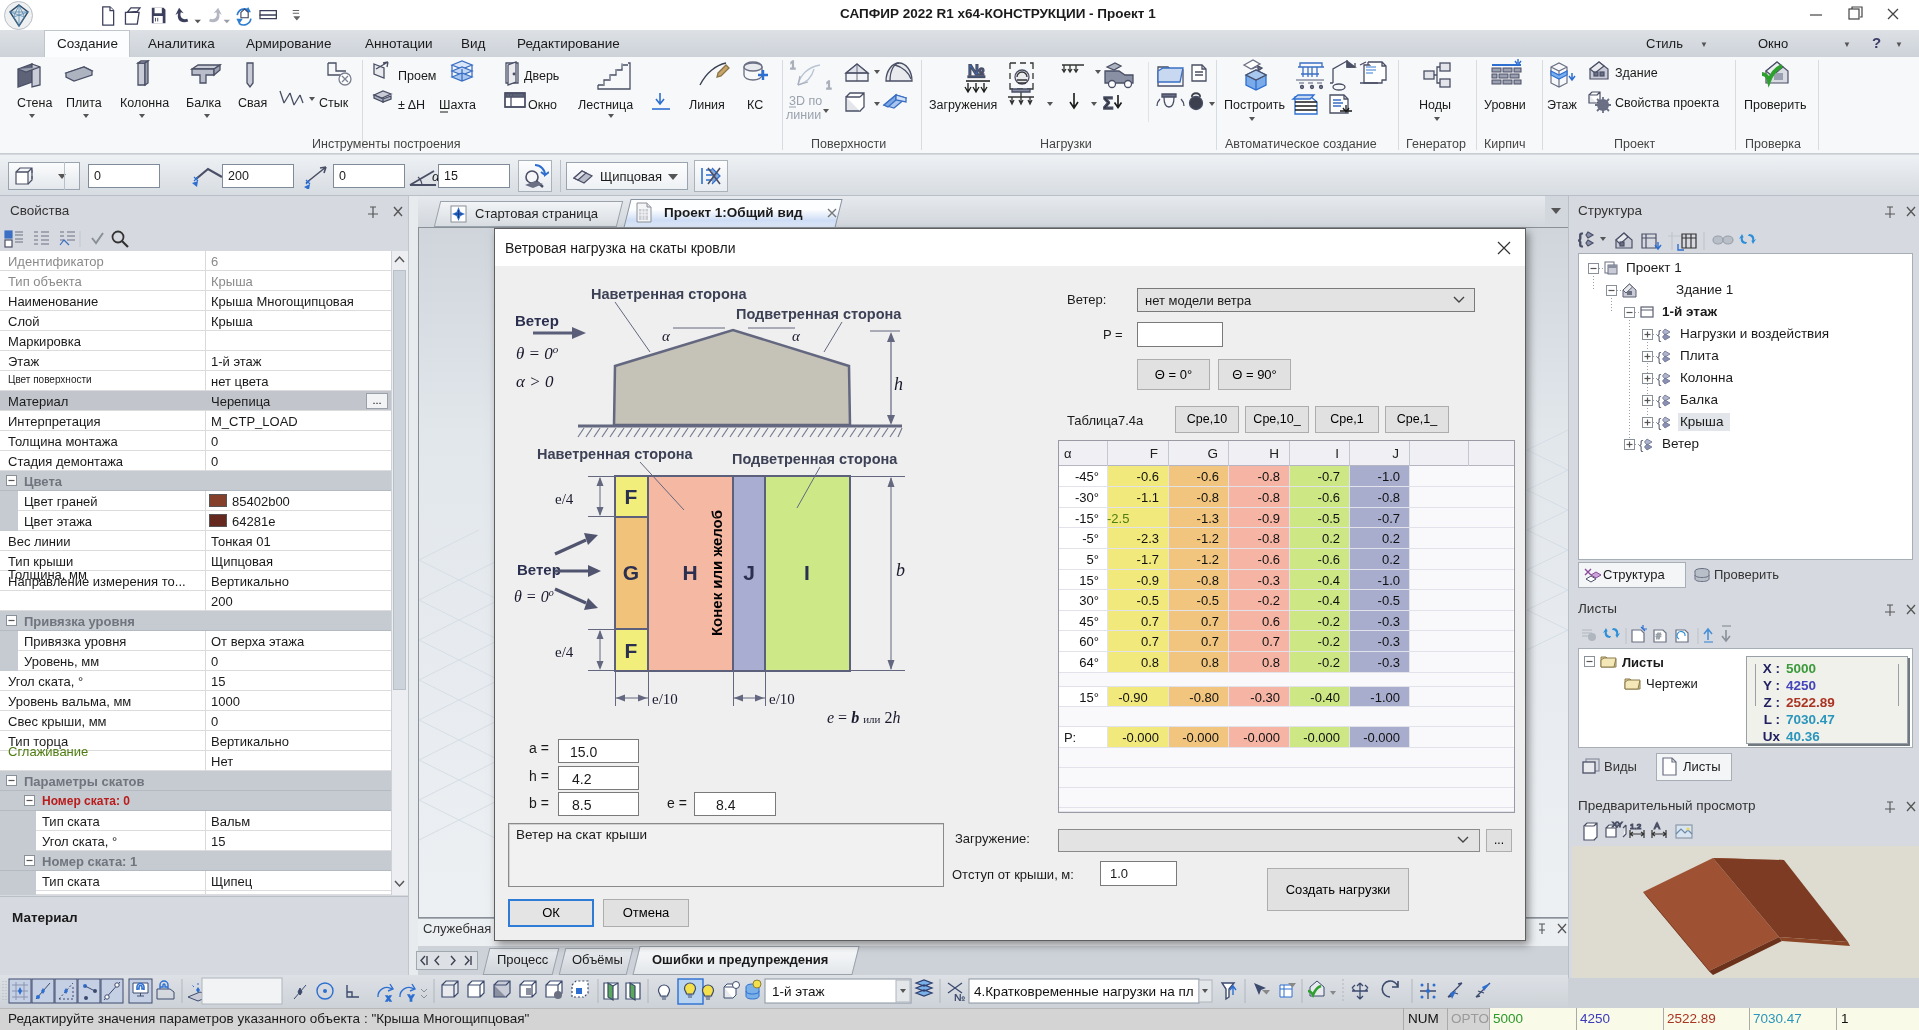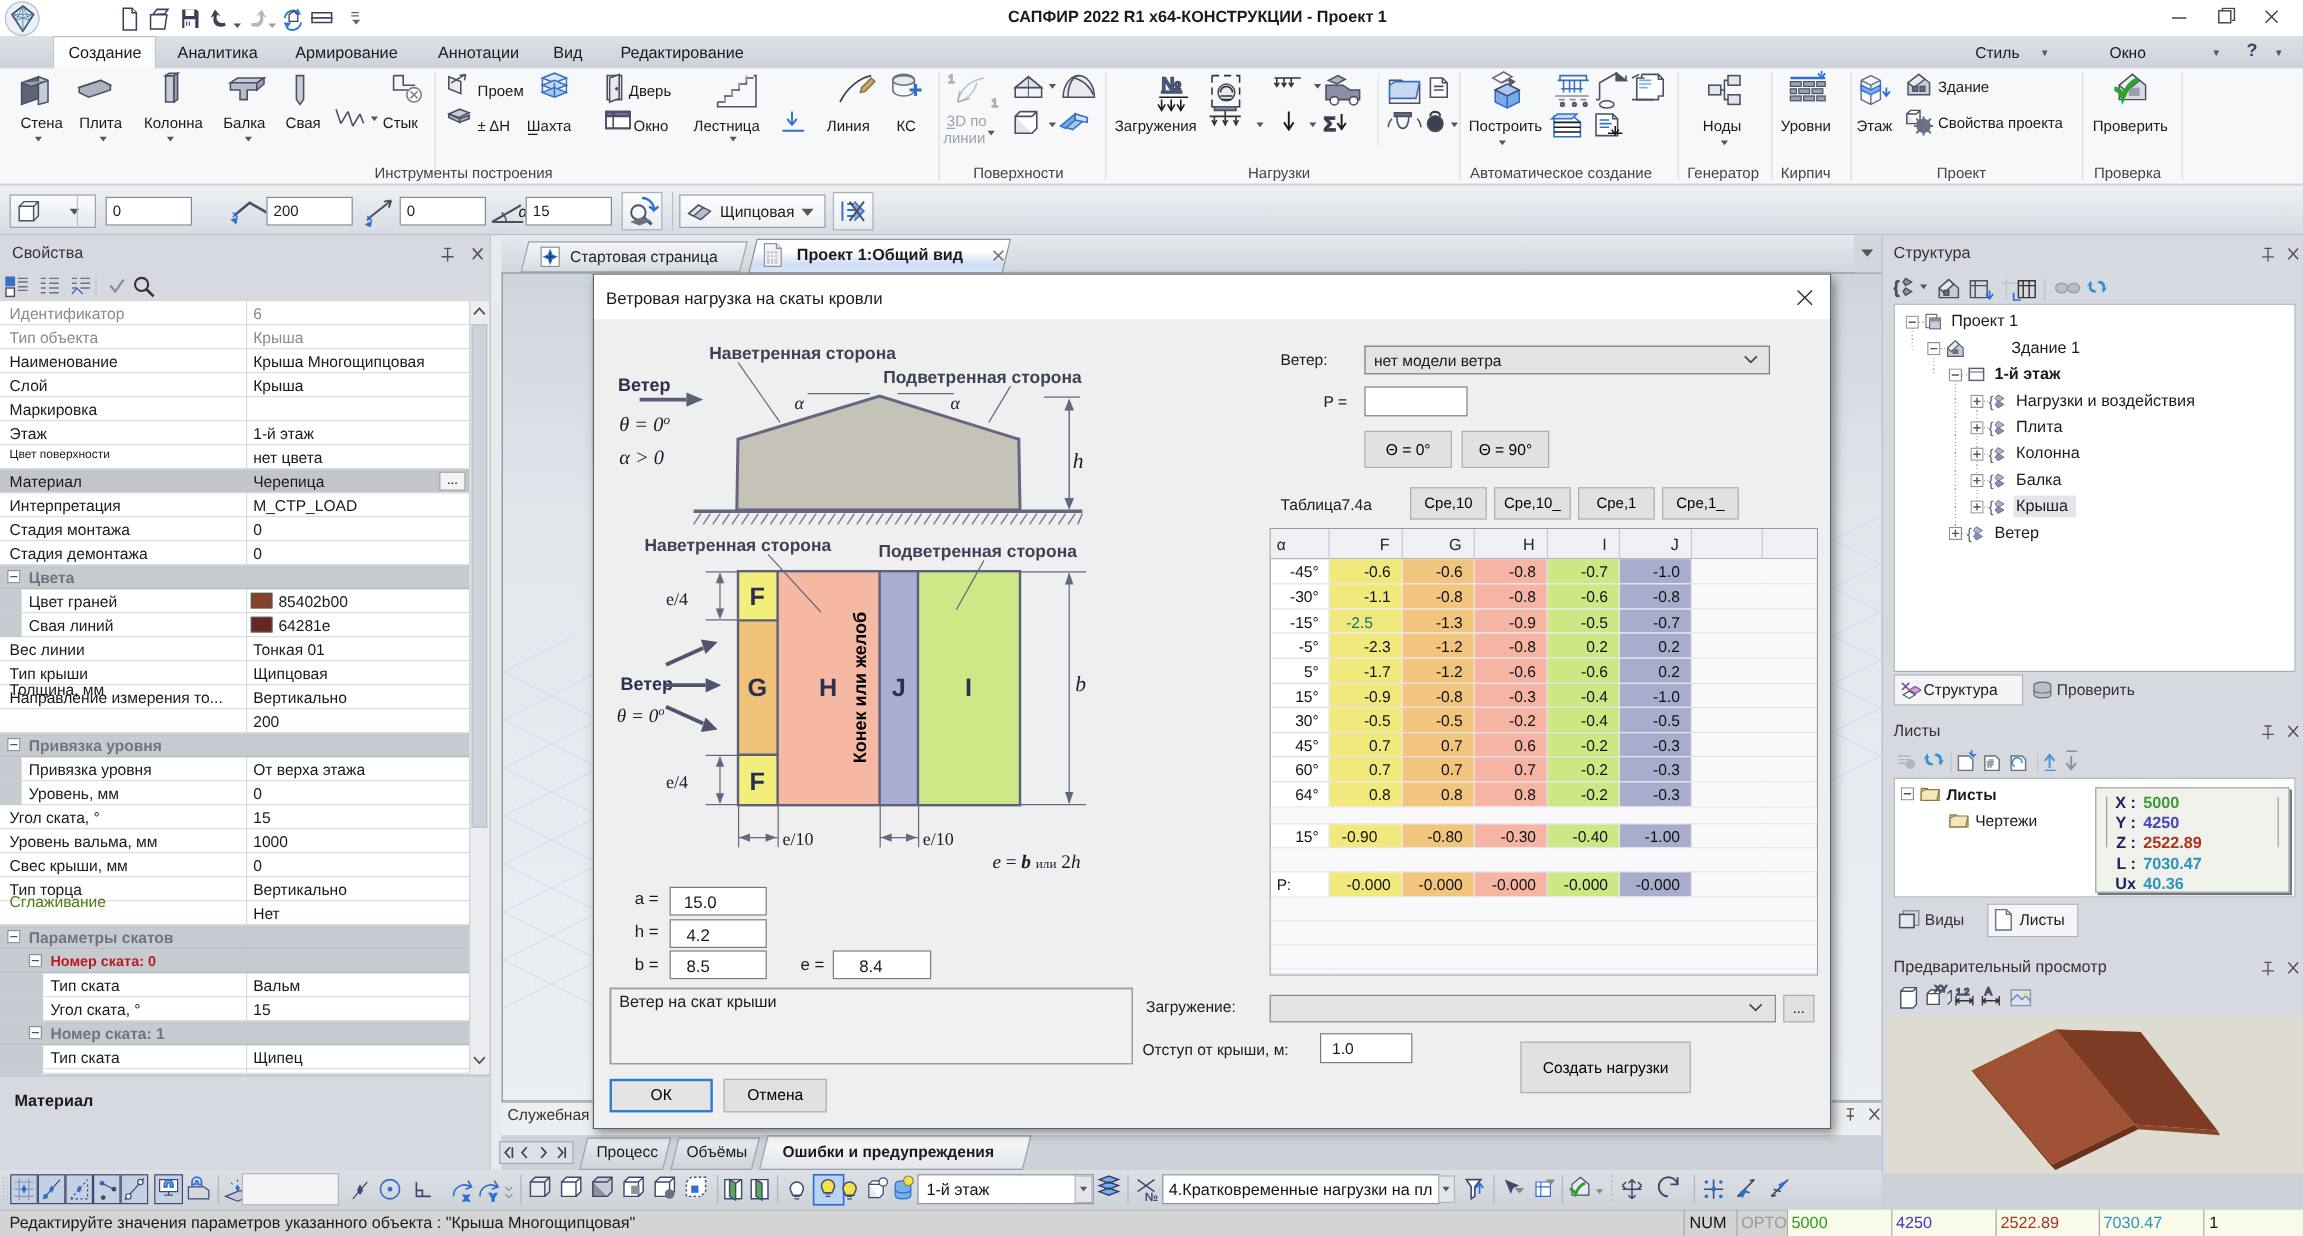--- a/index.html
+++ b/index.html
@@ -411,39 +411,39 @@
 <div class="tx" style="left:211px;top:374px;font-size:13px;color:#1a1a1a">нет цвета</div>
 <div class="a" style="left:0px;top:390px;width:391px;height:1px;background:#dcdcdc"></div>
 <div class="a" style="left:0px;top:391px;width:391px;height:20px;background:#c2c6cc"></div>
 <div class="tx" style="left:8px;top:394px;font-size:13px;color:#1a1a1a">Материал</div>
 <div class="tx" style="left:211px;top:394px;font-size:13px;color:#1a1a1a">Черепица</div>
 <div class="a" style="left:366px;top:393px;width:22px;height:16px;background:#f2f3f4;border:1px solid #9aa0a8;font-size:11px;text-align:center;line-height:13px">...</div>
 <div class="a" style="left:0px;top:410px;width:391px;height:1px;background:#dcdcdc"></div>
 <div class="tx" style="left:8px;top:414px;font-size:13px;color:#1a1a1a">Интерпретация</div>
 <div class="tx" style="left:211px;top:414px;font-size:13px;color:#1a1a1a">M_CTP_LOAD</div>
 <div class="a" style="left:0px;top:430px;width:391px;height:1px;background:#dcdcdc"></div>
-<div class="tx" style="left:8px;top:434px;font-size:13px;color:#1a1a1a">Стадия монтажа</div>
+<div class="tx" style="left:8px;top:434px;font-size:13px;color:#1a1a1a">Толщина монтажа</div>
 <div class="tx" style="left:211px;top:434px;font-size:13px;color:#1a1a1a">0</div>
 <div class="a" style="left:0px;top:450px;width:391px;height:1px;background:#dcdcdc"></div>
 <div class="tx" style="left:8px;top:454px;font-size:13px;color:#1a1a1a">Стадия демонтажа</div>
 <div class="tx" style="left:211px;top:454px;font-size:13px;color:#1a1a1a">0</div>
 <div class="a" style="left:0px;top:470px;width:391px;height:1px;background:#dcdcdc"></div>
 <div class="a" style="left:0;top:471px;width:391px;height:20px;background:#c6cbd2;border-bottom:1px solid #b4bac1"></div>
 <svg class="a" style="left:6px;top:475px" width="11" height="11">
     <rect x="0.5" y="0.5" width="10" height="10" fill="#fff" stroke="#8a9098"></rect>
     <path d="M2.5 5.5 h6" stroke="#555" stroke-width="1.2"></path>
   </svg>
 <div class="tx" style="left:24px;top:474px;font-weight:bold;font-size:13px;color:#70757d">Цвета</div>
 <div class="a" style="left:0;top:491px;width:18px;height:20px;background:#c6cbd2"></div>
 <div class="tx" style="left:24px;top:494px;font-size:13px;color:#1a1a1a">Цвет граней</div>
 <div class="a" style="left:209px;top:494px;width:18px;height:13px;background:#85402b;border:1px solid #555"></div>
 <div class="tx" style="left:232px;top:494px;font-size:13px">85402b00</div>
 <div class="a" style="left:18px;top:510px;width:373px;height:1px;background:#dcdcdc"></div>
 <div class="a" style="left:0;top:511px;width:18px;height:20px;background:#c6cbd2"></div>
-<div class="tx" style="left:24px;top:514px;font-size:13px;color:#1a1a1a">Свая линий</div>
+<div class="tx" style="left:24px;top:514px;font-size:13px;color:#1a1a1a">Цвет этажа</div>
 <div class="a" style="left:209px;top:514px;width:18px;height:13px;background:#64281e;border:1px solid #555"></div>
 <div class="tx" style="left:232px;top:514px;font-size:13px">64281e</div>
 <div class="a" style="left:18px;top:530px;width:373px;height:1px;background:#dcdcdc"></div>
 <div class="tx" style="left:8px;top:534px;font-size:13px;color:#1a1a1a">Вес линии</div>
 <div class="tx" style="left:211px;top:534px;font-size:13px;color:#1a1a1a">Тонкая 01</div>
 <div class="a" style="left:0px;top:550px;width:391px;height:1px;background:#dcdcdc"></div>
 <div class="tx" style="left:8px;top:554px;font-size:13px;color:#1a1a1a">Тип крыши</div>
 <div class="tx" style="left:211px;top:554px;font-size:13px;color:#1a1a1a">Щипцовая</div>
 <div class="a" style="left:0px;top:570px;width:391px;height:1px;background:#dcdcdc"></div>
 <div class="tx" style="left:8px;top:574px;font-size:13px;color:#1a1a1a">Направление измерения то...</div>
@@ -807,21 +807,21 @@
 <div class="a" style="left:1289px;top:490px;width:51px;text-align:right;font-size:13px;color:#111">-0.6</div>
 <div class="a" style="left:1349px;top:490px;width:51px;text-align:right;font-size:13px;color:#111">-0.8</div>
 <div class="a" style="left:1059px;top:507px;width:455px;height:1px;background:#e2e2ea"></div>
 <div class="a" style="left:1108px;top:508px;width:60px;height:19px;background:#f2e97c"></div>
 <div class="a" style="left:1169px;top:508px;width:59px;height:19px;background:#f2c57e"></div>
 <div class="a" style="left:1229px;top:508px;width:60px;height:19px;background:#f6b5a4"></div>
 <div class="a" style="left:1290px;top:508px;width:59px;height:19px;background:#cce783"></div>
 <div class="a" style="left:1350px;top:508px;width:59px;height:19px;background:#a8adce"></div>
 <div class="a" style="left:1410px;top:508px;width:103px;height:19px;background:#f9f9fc"></div>
 <div class="a" style="left:1058px;top:511px;width:41px;text-align:right;font-size:13px;color:#111">-15°</div>
-<div class="a" style="left:1107px;top:511px;width:52px;text-align:center;font-size:13px;color:#0f766e">-2.5</div>
+<div class="a" style="left:1107px;top:511px;width:52px;text-align:left;font-size:13px;color:#4d7c0f">-2.5</div>
 <div class="a" style="left:1168px;top:511px;width:51px;text-align:right;font-size:13px;color:#111">-1.3</div>
 <div class="a" style="left:1228px;top:511px;width:52px;text-align:right;font-size:13px;color:#111">-0.9</div>
 <div class="a" style="left:1289px;top:511px;width:51px;text-align:right;font-size:13px;color:#111">-0.5</div>
 <div class="a" style="left:1349px;top:511px;width:51px;text-align:right;font-size:13px;color:#111">-0.7</div>
 <div class="a" style="left:1059px;top:527px;width:455px;height:1px;background:#e2e2ea"></div>
 <div class="a" style="left:1108px;top:528px;width:60px;height:20px;background:#f2e97c"></div>
 <div class="a" style="left:1169px;top:528px;width:59px;height:20px;background:#f2c57e"></div>
 <div class="a" style="left:1229px;top:528px;width:60px;height:20px;background:#f6b5a4"></div>
 <div class="a" style="left:1290px;top:528px;width:59px;height:20px;background:#cce783"></div>
 <div class="a" style="left:1350px;top:528px;width:59px;height:20px;background:#a8adce"></div>

